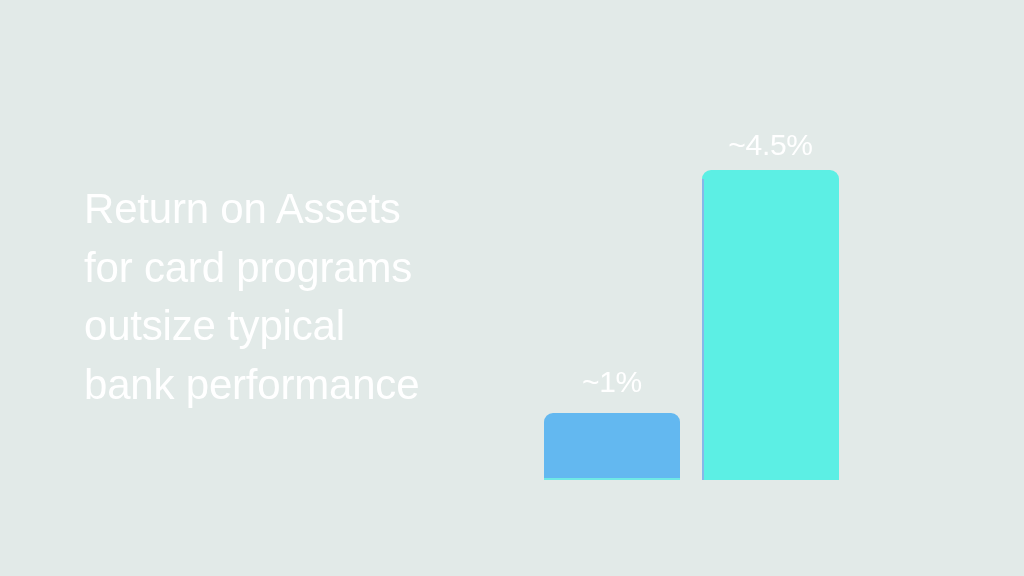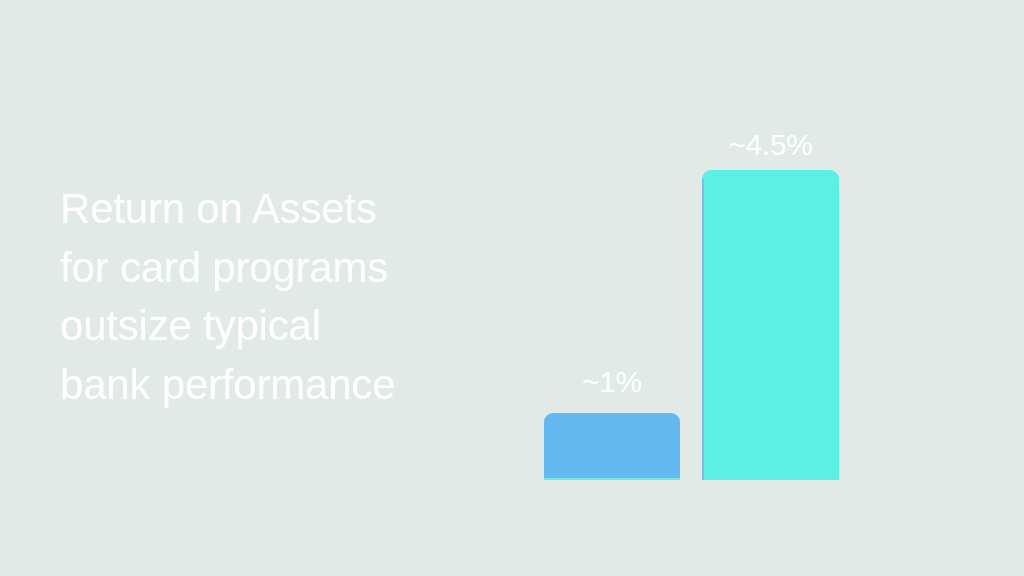--- a/index.html
+++ b/index.html
@@ -100,21 +100,21 @@
   
   #bar-group-1 { left: 202px; width: 137px; height: 100%; }
   #bar-group-1 .bar-rect  { height: 310px; }
   #bar-group-1 .bar-value { bottom: 320px; }
 </style>
 </head>
 <body style="background: rgb(226, 234, 232);">
 
 <div id="slide" style="background: rgb(226, 234, 232);">
 
-  <h1 id="headline" style="color: rgb(255, 255, 255);">Return on Assets
+  <h1 id="headline" style="color: rgb(255, 255, 255); margin-left: 24px;">Return on Assets
 for card programs
 outsize typical
 bank performance</h1>
 
   <div id="chart">
 
     <div class="bar-group" id="bar-group-0">
       <div class="bar-value">~1%</div>
       <div class="bar-rect primary" style="background: rgb(99, 184, 240);"></div>
     </div>

